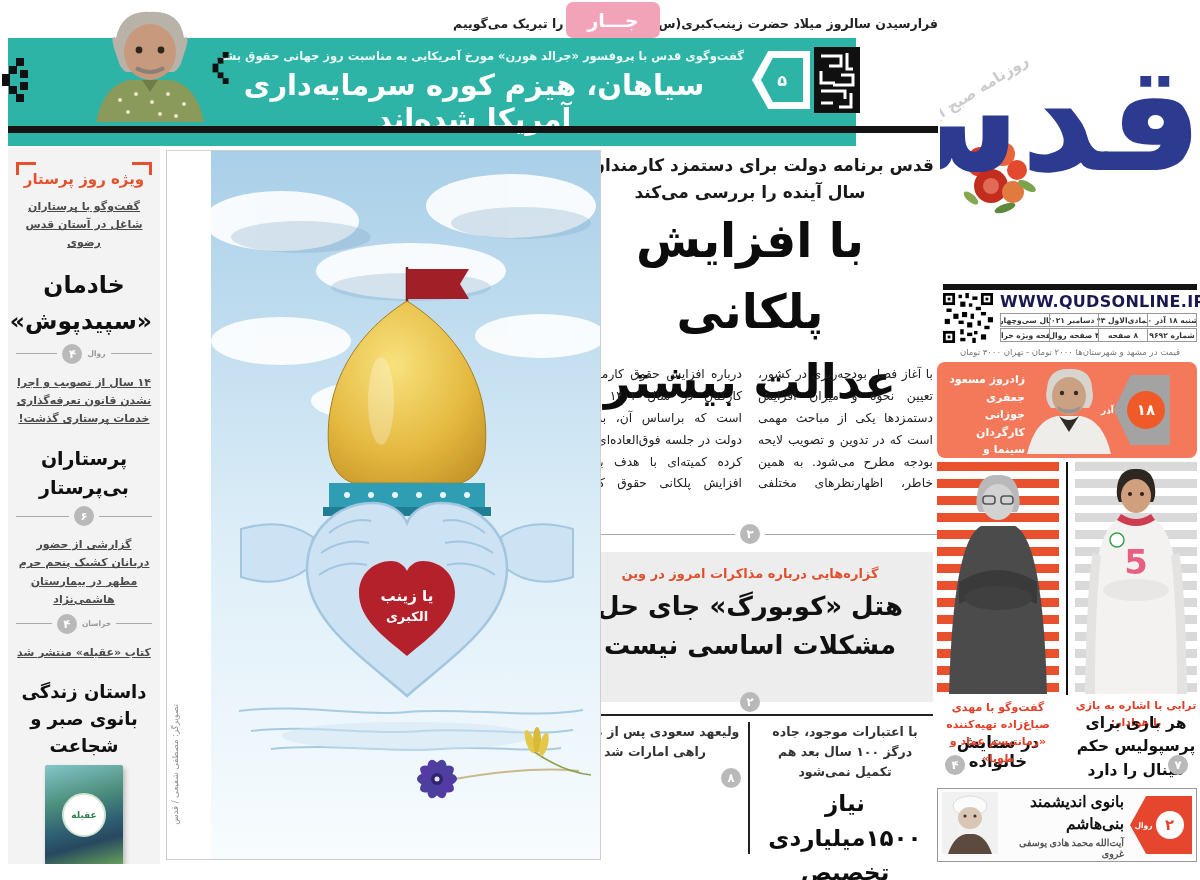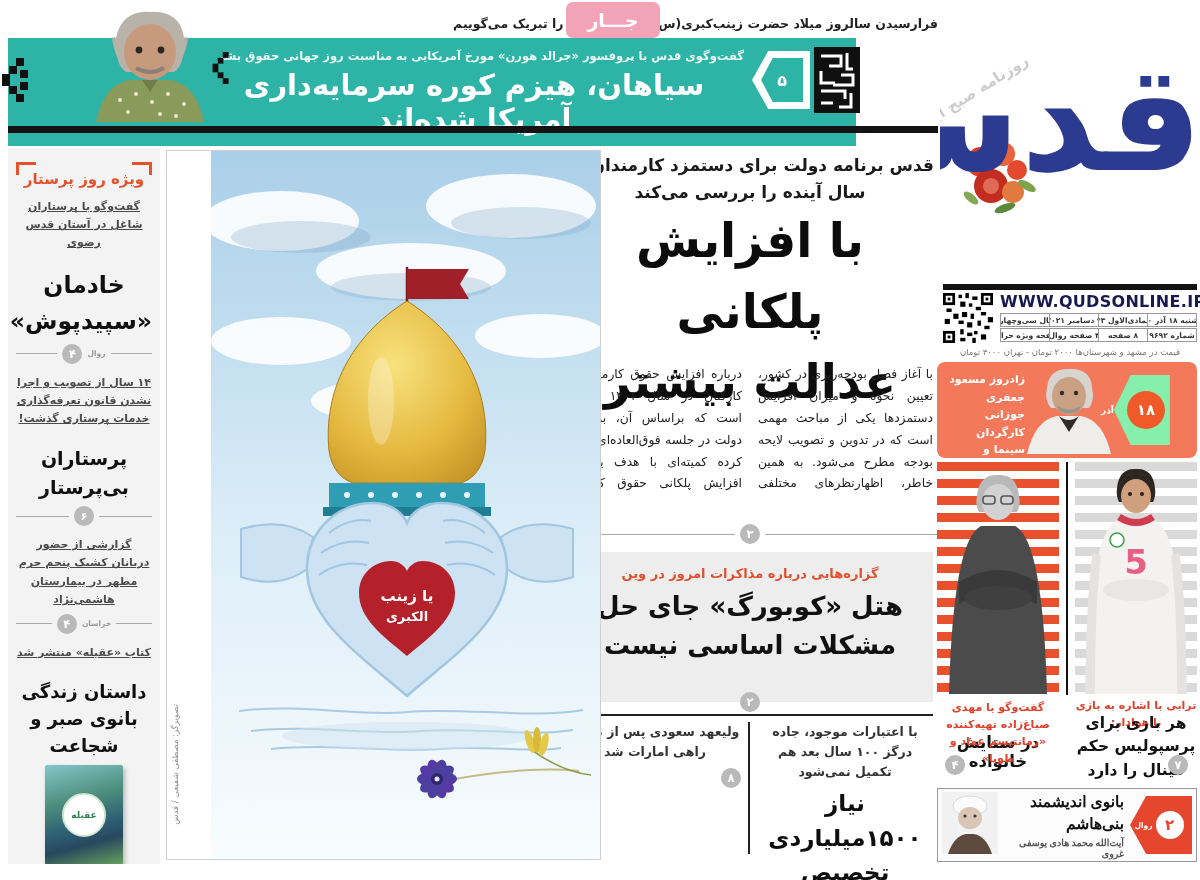--- a/index.html
+++ b/index.html
@@ -44,21 +44,21 @@
   .dr1 { top:313px; } .dr2 { top:328px; }
   .daterow span { flex:1; border-left:1px solid #999; font-size:7.6px; font-weight:bold; color:#333;
     display:flex; align-items:center; justify-content:center; white-space:nowrap; overflow:hidden; }
   .daterow span:last-child { border-left:none; }
   .price { top:347px; left:943px; width:254px; text-align:center; font-size:8.5px; color:#777; }
 
   
   .bday { top:362px; left:937px; width:260px; height:96px; background:#f4795b; border-radius:8px; }
   .bday-badge { position:absolute; right:4px; top:12px; width:92px; height:72px; display:flex; align-items:center; justify-content:flex-start; direction:ltr; }
   .bday-month { color:#fff; font-size:9px; font-weight:bold; }
-  .bday-pent { width:56px; height:70px; background:#86efac; clip-path:polygon(30% 0,100% 0,100% 100%,30% 100%,0 50%);
+  .bday-pent { width:56px; height:70px; background:#a3a3a3; clip-path:polygon(30% 0,100% 0,100% 100%,30% 100%,0 50%);
     display:flex; align-items:center; justify-content:center; }
   .bday-day { width:38px; height:38px; background:#f05a28; border-radius:50%; color:#fff; font-size:15px;
     font-weight:900; display:flex; align-items:center; justify-content:center; margin-left:8px; }
   .bday-text { position:absolute; left:8px; top:9px; width:80px; color:#fff; font-size:11px; line-height:1.6;
     font-weight:bold; text-align:right; }
   .bday-photo { position:absolute; left:86px; bottom:0; }
 
   
   .teaser-photo { top:462px; height:232px; overflow:hidden; }
   .tp-left { left:937px; width:122px;

